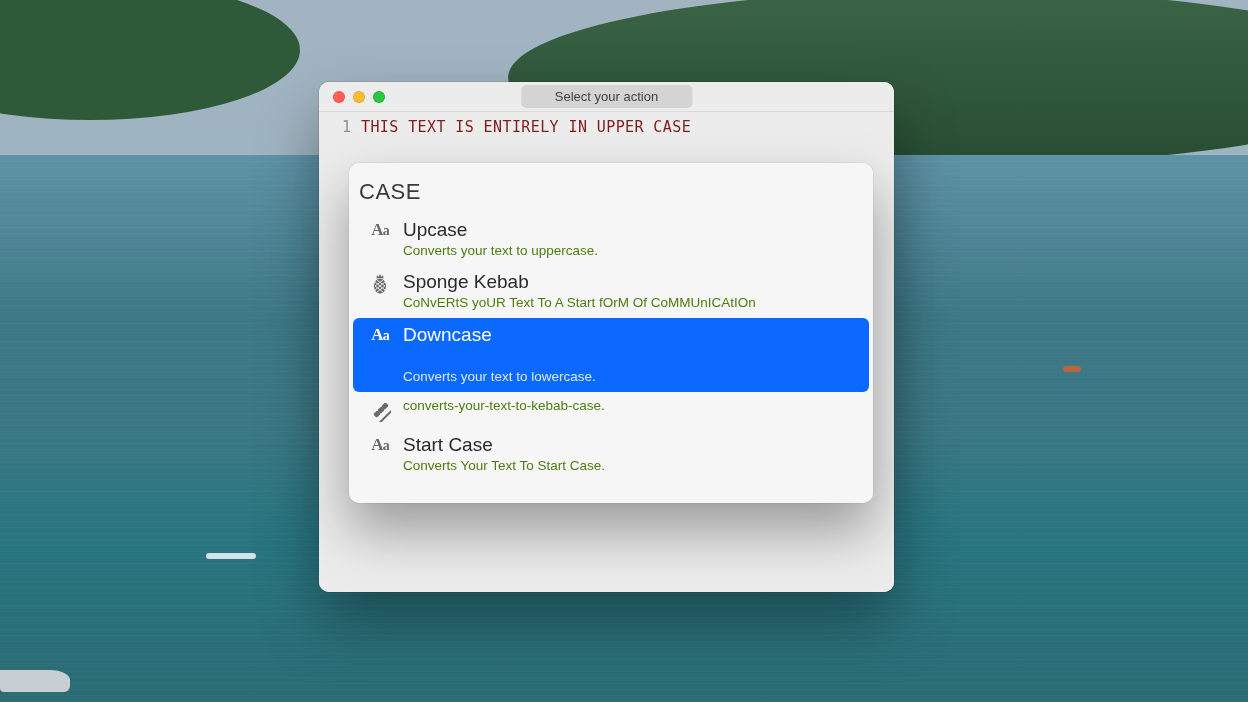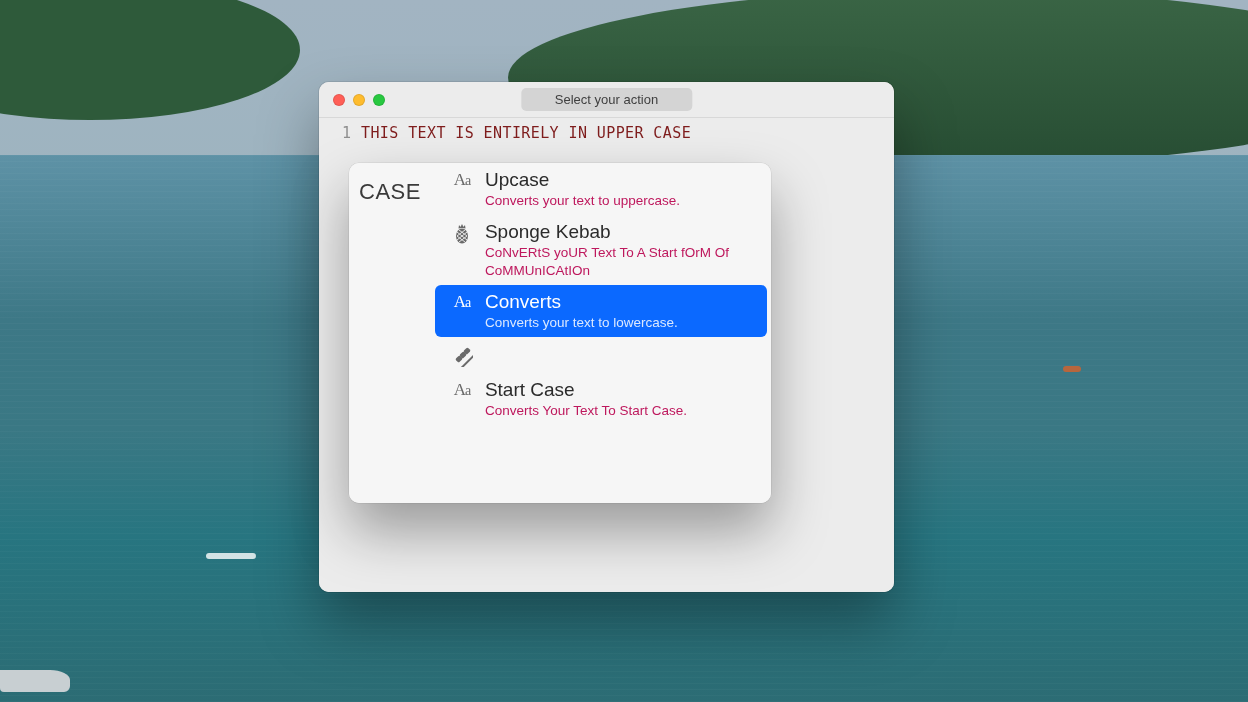--- a/index.html
+++ b/index.html
@@ -114,21 +114,21 @@
       height: 510px;
       background: #ececec;
       border-radius: 10px;
       box-shadow: 0 30px 60px rgba(0,0,0,0.35), 0 0 0 1px rgba(0,0,0,0.08);
       overflow: hidden;
       display: flex;
       flex-direction: column;
     }
 
     .titlebar {
-      height: 36px;
+      height: 30px;
       display: flex;
       align-items: center;
       padding: 0 14px;
       background: #ececec;
       border-bottom: 1px solid #d8d8d8;
       position: relative;
     }
 
     .traffic-lights {
       display: flex;
@@ -178,28 +178,28 @@
       color: #7f1d1d;
       font-size: 15px;
       letter-spacing: 0.4px;
     }
 
     
     .dropdown {
       position: absolute;
       left: 349px;
       top: 163px;
-      width: 422px;
+      width: 524px;
       height: 340px;
       background: rgba(246,246,246,0.98);
       border-radius: 10px;
       box-shadow: 0 28px 55px rgba(0,0,0,0.35), 0 0 0 0.5px rgba(0,0,0,0.1);
       overflow: hidden;
       display: flex;
-      flex-direction: row;
+      flex-direction: column;
       justify-content: space-between;
     }
 
     .dropdown-header {
       padding: 16px 10px 8px 10px;
       font-size: 22px;
       color: #3a3a3a;
       letter-spacing: 0.5px;
       font-weight: 400;
     }
@@ -236,50 +236,51 @@
 
     .option-title {
       font-size: 19px;
       color: #2b2b2b;
       font-weight: 400;
       line-height: 1.25;
     }
 
     .option-desc {
       font-size: 13.5px;
-      color: #be185d;
+      color: #4d7c0f;
       line-height: 1.3;
     }
 
     .option.selected {
       background: #0b69ff;
     }
     .option.selected .option-title {
       color: #ffffff;
     }
     .option.selected .option-desc {
       color: rgba(255,255,255,0.85);
+      margin-top: 22px;
     }
     .option.selected .option-icon {
       color: #ffffff;
     }
 
     .option.clipped .option-title {
       font-size: 19px;
     }
     .option.clipped {
       height: 16px;
       overflow: hidden;
       padding-top: 5px;
     }
 
     
     .aa-icon {
       font-family: Georgia, "Times New Roman", serif;
-      font-weight: 400;
+      font-weight: 700;
       font-size: 17px;
       line-height: 1;
       letter-spacing: -1px;
     }
     .aa-icon .small-a {
       font-size: 14px;
     }
 
     svg {
       display: block;
@@ -352,38 +353,39 @@
         <div class="option-body">
           <div class="option-title">Sponge Kebab</div>
           <div class="option-desc">CoNvERtS yoUR Text To A Start fOrM Of CoMMUnICAtIOn</div>
         </div>
       </div>
       <div class="option selected">
         <div class="option-icon">
           <span class="aa-icon" style="color: rgb(255, 255, 255);">A<span class="small-a">a</span></span>
         </div>
         <div class="option-body">
-          <div class="option-title">Converts</div>
+          <div class="option-title">Downcase</div>
           <div class="option-desc">Converts your text to lowercase.</div>
         </div>
       </div>
       <div class="option">
         <div class="option-icon">
           <span>
             <svg width="22" height="22" viewBox="0 0 22 22">
       <g fill="#6a6a6a">
         <rect x="1" y="18" width="20" height="2" rx="1" transform="rotate(-45 11 11)"></rect>
         <rect x="5" y="11.5" width="6" height="5" rx="1.5" transform="rotate(-45 8 14)"></rect>
         <rect x="9" y="7.5" width="6" height="5" rx="1.5" transform="rotate(-45 12 10)"></rect>
         <rect x="13" y="3.5" width="6" height="5" rx="1.5" transform="rotate(-45 16 6)"></rect>
       </g>
     </svg>
           </span>
         </div>
         <div class="option-body">
+          <div class="option-desc">converts-your-text-to-kebab-case.</div>
         </div>
       </div>
       <div class="option">
         <div class="option-icon">
           <span class="aa-icon" style="color: rgb(106, 106, 106);">A<span class="small-a">a</span></span>
         </div>
         <div class="option-body">
           <div class="option-title">Start Case</div>
           <div class="option-desc">Converts Your Text To Start Case.</div>
         </div>

